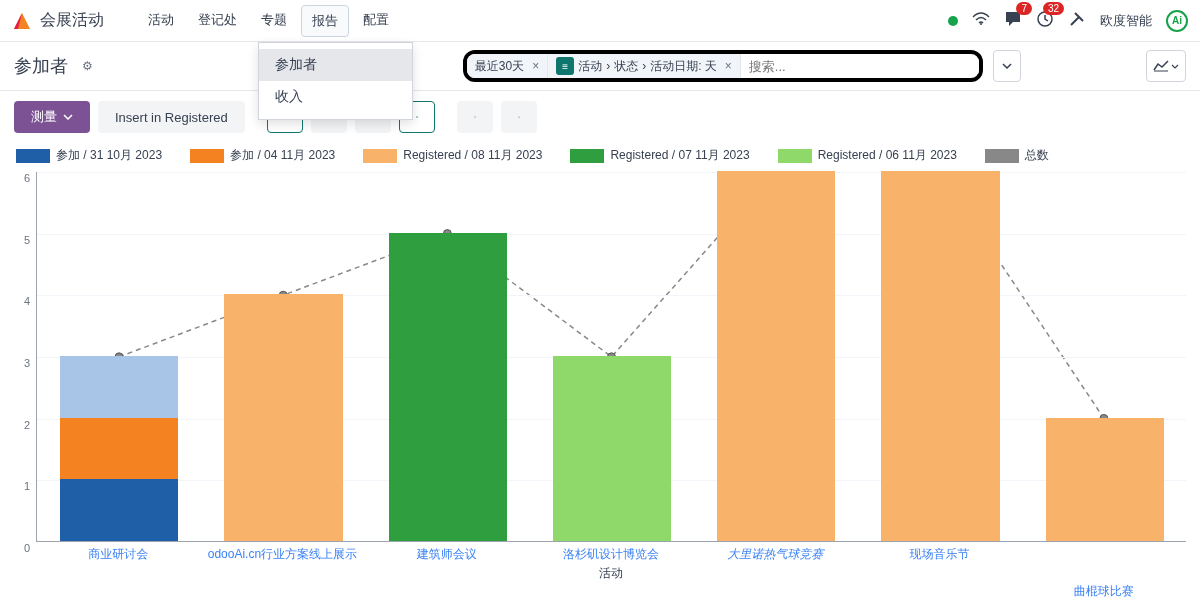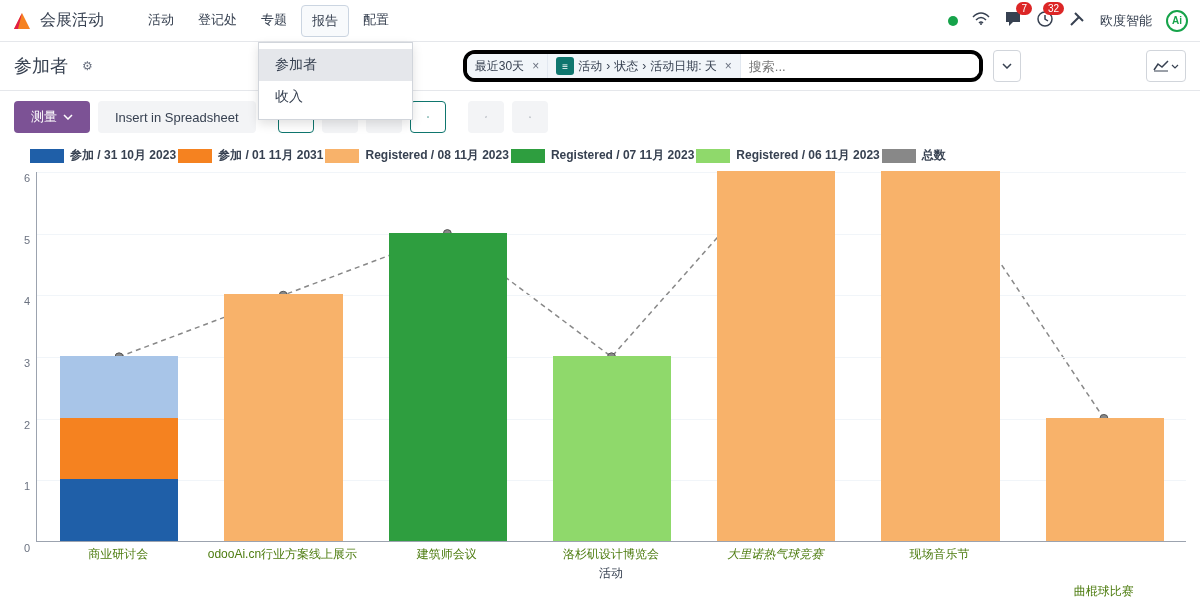--- a/index.html
+++ b/index.html
@@ -28,32 +28,32 @@
   .chart-select { margin-left: auto; width: 40px; height: 32px; border:1px solid #d1d5db; border-radius:4px; display:flex; align-items:center; justify-content:center; cursor:pointer; }
   .dropdown-menu { position: absolute; top: 42px; left: 258px; width: 155px; background:#fff; border:1px solid #d1d5db; box-shadow: 0 4px 10px rgba(0,0,0,0.12); z-index: 50; padding: 6px 0; }
   .dropdown-menu .mitem { padding: 7px 16px; cursor:pointer; font-size: 14px; }
   .dropdown-menu .mitem.hover { background:#e5e7eb; }
   .toolbar { display:flex; align-items:center; padding: 10px 14px; gap: 8px; }
   .btn { height: 32px; padding: 0 16px; border:1px solid transparent; border-radius:4px; display:flex; align-items:center; justify-content:center; cursor:pointer; font-size:13px; }
   .btn-primary { background:#7c5295; color:#fff; }
   .btn-light { background:#f3f4f6; color:#374151; }
   .btn-icon { width: 36px; }
   .btn-active { background:#fff; border:1px solid #0f766e; color:#0f766e; }
-  .legend { display:flex; flex-wrap: nowrap; align-items:center; gap: 2px; padding: 4px 30px 8px; font-size: 12px; font-weight: bold; }
+  .legend { display:flex; flex-wrap: nowrap; align-items:center; gap: 28px; padding: 4px 16px 8px; font-size: 12px; }
   .lg-item { display:flex; align-items:center; gap:6px; }
   .lg-swatch { width: 34px; height: 14px; }
   .chart-area { position:relative; margin: 0 14px; height: 410px; }
   .y-axis { position:absolute; left:0; top:0; bottom:40px; width:20px; }
   .y-tick { position:absolute; right:4px; font-size:11px; color:#6b7280; transform: translateY(50%); }
   .plot { position:absolute; left:22px; right:0; top:0; bottom:40px; border-left:1px solid #9ca3af; border-bottom:1px solid #9ca3af; }
   .grid-line { position:absolute; left:0; right:0; border-top:1px solid #f1f5f9; }
   .bar-group { position:absolute; bottom:0; }
   .bar { width:100%; position:absolute; left:0; }
   .x-labels { position:absolute; left:22px; right:0; bottom:0; height:40px; }
-  .x-label { position:absolute; font-size:12px; color:#4d7c0f; text-align:center; transform: translateX(-50%); top: 4px; white-space:nowrap; }
+  .x-label { position:absolute; font-size:12px; color:#3b82f6; text-align:center; transform: translateX(-50%); top: 4px; white-space:nowrap; }
   .x-title { position:absolute; bottom: 0; left:50%; transform:translateX(-50%); font-size:12px; color:#374151; }
   svg.line-overlay { position:absolute; inset:0; pointer-events:none; }
   .spacer { flex:0 0 6px; }
 </style>
 </head>
 <body>
 
 <div class="topnav">
   <span class="logo">
     <svg width="20" height="20" viewBox="0 0 20 20">
@@ -142,21 +142,21 @@
 </div>
 
 <div class="toolbar">
   <div class="btn btn-primary">
     <span>测量</span>
     <svg width="10" height="6" viewBox="0 0 10 6" style="margin-left:6px">
         <path d="M1 1 L5 5 L9 1" stroke="#fff" stroke-width="1.5" fill="none"></path>
       </svg>
   </div>
   <div class="btn btn-light">
-      <span>Insert in Spreadsheet</span>
+      <span>Insert in Registered</span>
     </div>
   <div class="spacer"></div>
   <div class="btn btn-icon btn-active">
       <svg width="16" height="14" viewBox="0 0 16 14">
         <rect x="1" y="6" width="3" height="8" fill="#0f766e"></rect>
         <rect x="6" y="2" width="3" height="12" fill="#0f766e"></rect>
         <rect x="11" y="8" width="3" height="6" fill="#0f766e"></rect>
       </svg>
     </div>
   <div class="btn btn-icon btn-light">
@@ -190,21 +190,21 @@
     </div>
 </div>
 
 <div class="legend" id="legend">
     <div class="lg-item">
       <span class="lg-swatch" style="background: rgb(31, 95, 168);"></span>
       <span>参加 / 31 10月 2023</span>
     </div>
     <div class="lg-item">
       <span class="lg-swatch" style="background: rgb(245, 130, 32);"></span>
-      <span>参加 / 01 11月 2031</span>
+      <span>参加 / 04 11月 2023</span>
     </div>
     <div class="lg-item">
       <span class="lg-swatch" style="background: rgb(248, 178, 106);"></span>
       <span>Registered / 08 11月 2023</span>
     </div>
     <div class="lg-item">
       <span class="lg-swatch" style="background: rgb(46, 158, 63);"></span>
       <span>Registered / 07 11月 2023</span>
     </div>
     <div class="lg-item">

